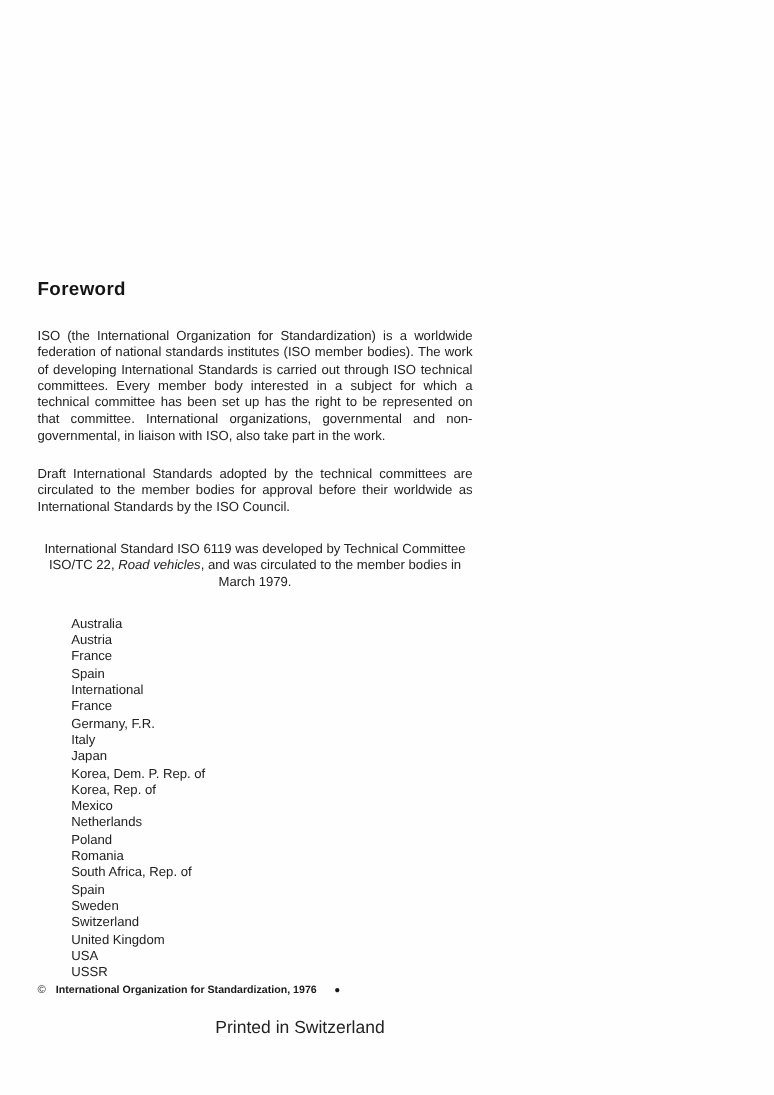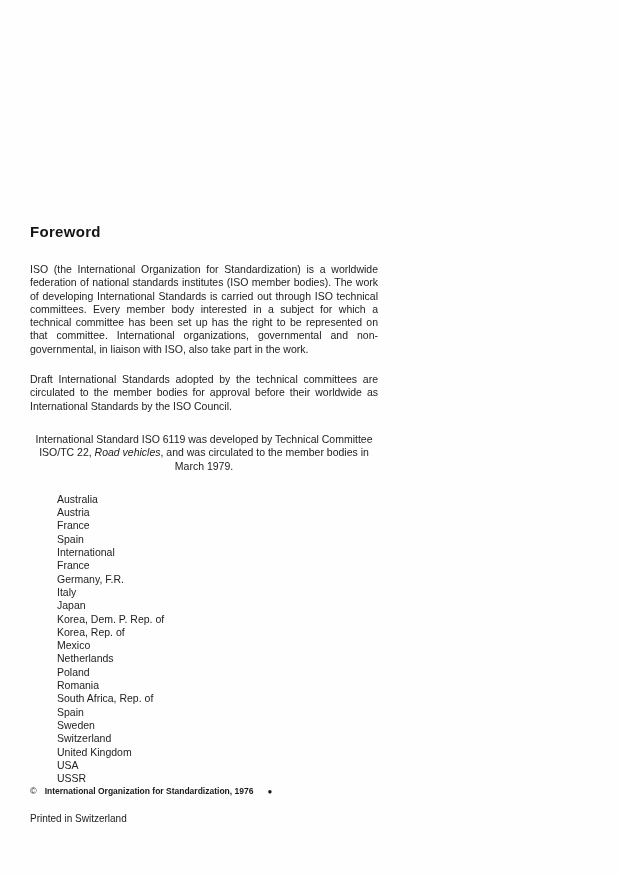--- a/index.html
+++ b/index.html
@@ -82,24 +82,25 @@
   .copyright-symbol {
     font-weight: normal;
     margin-right: 8px;
     font-size: 9px;
   }
   .bullet {
     margin-left: 14px;
     font-size: 8px;
   }
   .printed-line {
-    font-size: 10px;
+    font-size: 14px;
     font-weight: normal;
     color: #222222;
     margin-top: 17px;
+    text-align: center;
   }
 </style>
 </head>
 <body>
 
 <div class="page">
   <div class="content">
 
     <h1 class="title">Foreword</h1>
 

